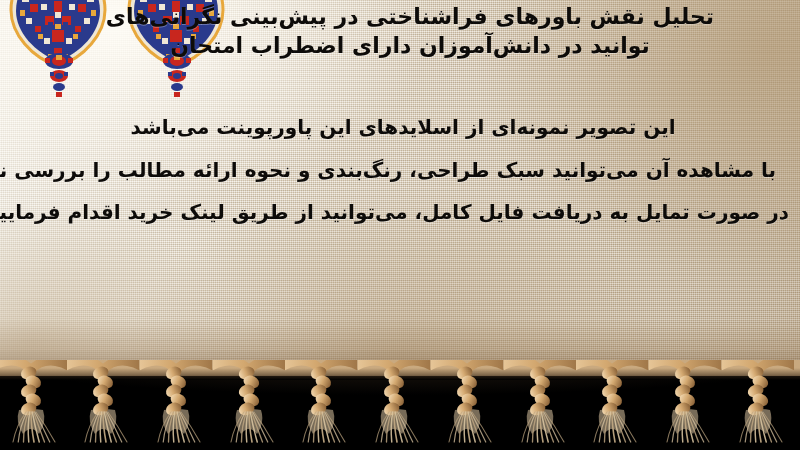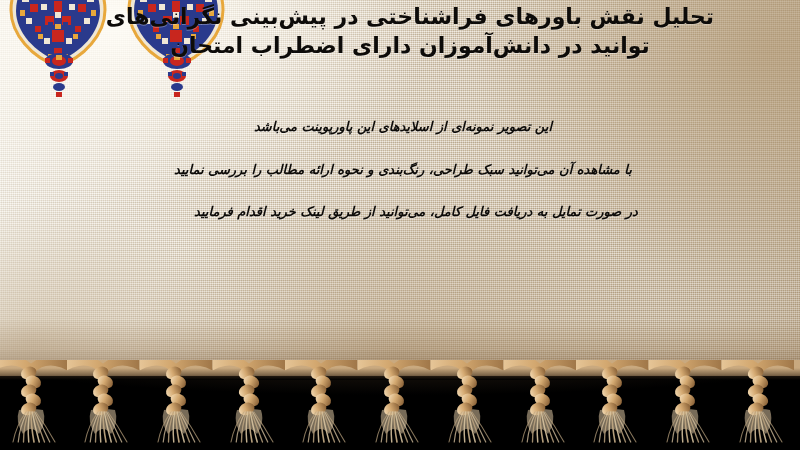--- a/index.html
+++ b/index.html
@@ -48,22 +48,22 @@
     font-weight:700;letter-spacing:0px;
     text-shadow:0 1px 0 rgba(255,255,255,.30);
   }
   .title-line{
     font-size:22px;line-height:26px;width:800px;left:0;
     padding-left:20px;box-sizing:border-box;
   }
   #t1{top:4px;}
   #t2{top:33px;}
   .body-line{
-    font-size:13px;line-height:24px;width:800px;left:0;
-    padding-left:30px;padding-right:24px;box-sizing:border-box;font-style:italic;
+    font-size:20px;line-height:24px;width:800px;left:0;
+    padding-left:30px;padding-right:24px;box-sizing:border-box;
   }
   #b1{top:115px;}
   #b2{top:158px;}
   #b3{top:200px;margin-left:13px;}
 
   
   .fringe-band{
     position:absolute;left:0;top:360px;width:800px;height:90px;
     overflow:hidden;
   }

